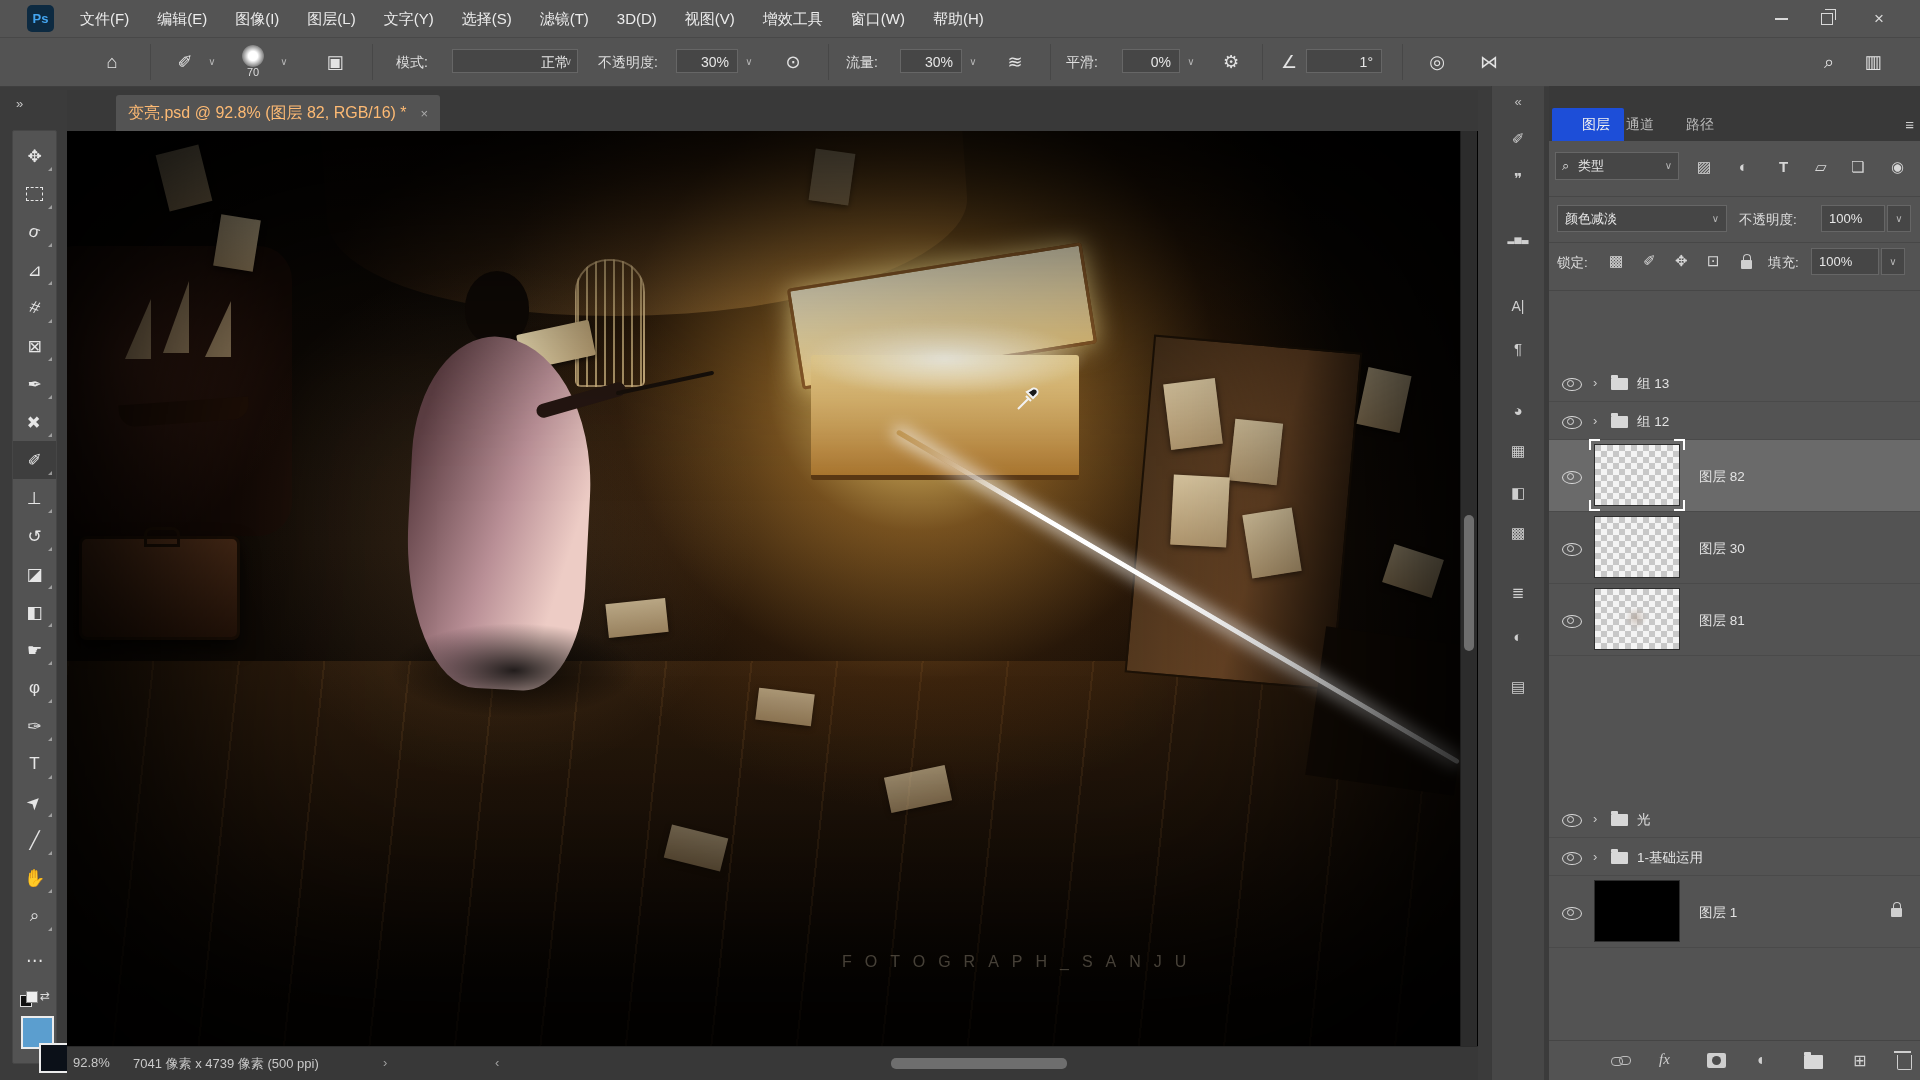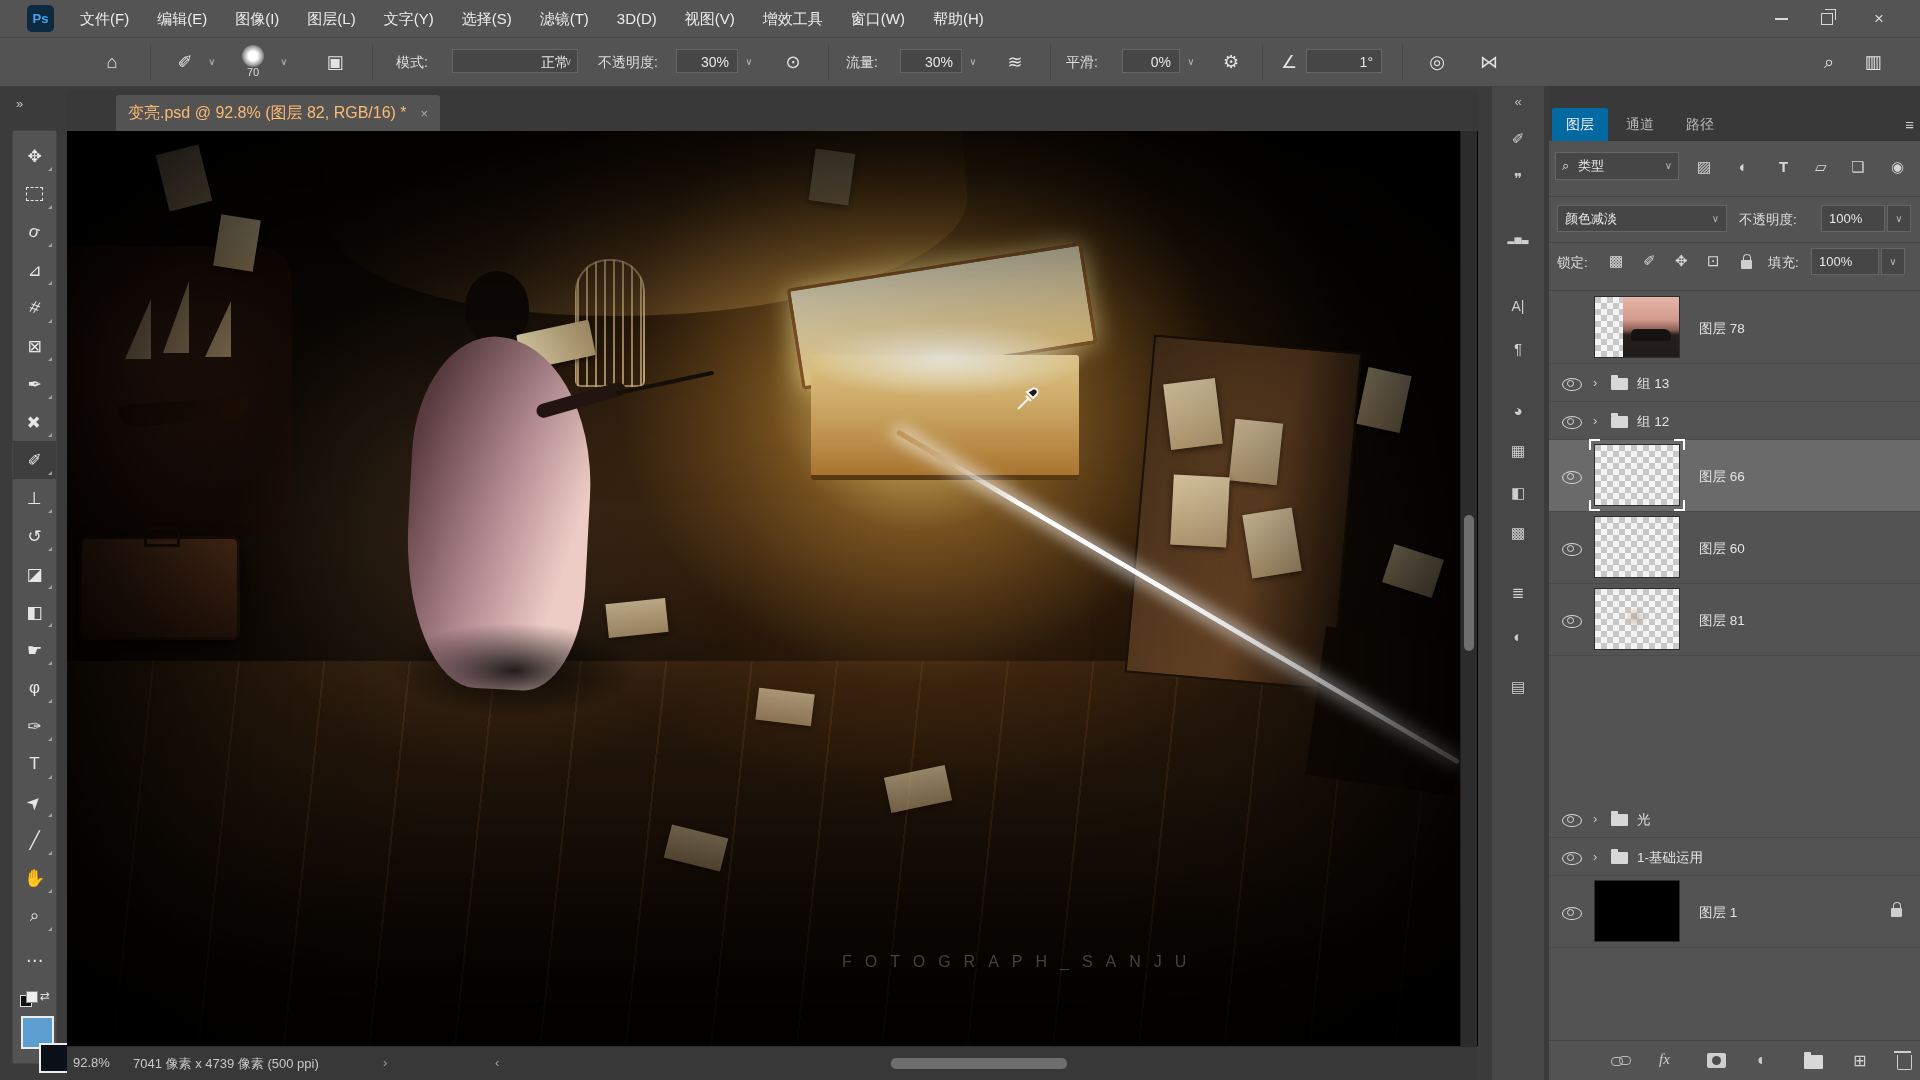--- a/index.html
+++ b/index.html
@@ -103,21 +103,21 @@
   #statusbar .ch2{position:absolute;left:428px;top:8px;color:#9f9f9f;}
   .hthumb{position:absolute;left:824px;top:11px;width:176px;height:11px;background:#6e6e6e;border-radius:5px;}
   
   #panelstrip{position:absolute;left:1491px;top:86px;width:52px;height:994px;background:#474747;border-left:1px solid #3a3a3a;}
   .pst{position:absolute;left:0;width:52px;text-align:center;color:#cfcfcf;font-size:15px;}
   
   #dock{position:absolute;left:1549px;top:86px;width:371px;height:994px;background:#535353;}
   .dockhead{position:absolute;left:0;top:0;width:371px;height:22px;background:#393939;}
   .docktabs{position:absolute;left:0;top:22px;width:371px;height:33px;background:#393939;}
   .dtab{position:absolute;top:0;height:33px;width:56px;text-align:center;line-height:33px;font-size:14px;color:#b9b9b9;}
-  .dtab.on{background:#0369a1;color:#f0f0f0;border-radius:2px 2px 0 0;}
+  .dtab.on{background:#1d4ed8;color:#f0f0f0;border-radius:2px 2px 0 0;padding-left:16px;}
   .dockmenu{position:absolute;right:7px;top:8px;color:#cfcfcf;font-size:15px;letter-spacing:-1px;}
   .drow-label{color:#dedede;font-size:13.5px;}
   .dfield{position:absolute;background:#464646;border:1px solid #666;color:#e6e6e6;font-size:13px;box-sizing:border-box;}
   .dico{position:absolute;color:#d6d6d6;font-size:15px;}
   .hr{position:absolute;left:0;width:371px;height:1px;background:#474747;}
   
   .lrow{position:absolute;left:0;width:371px;box-sizing:border-box;border-bottom:1px solid #4a4a4a;}
   .lrow.sel{background:#6a6a6a;}
   .eye{display:inline-block;width:18px;height:11px;border:1.5px solid #dadada;border-radius:50%;position:relative;}
   .eye::after{content:"";position:absolute;left:4px;top:1px;width:5px;height:5px;border:1.5px solid #dadada;border-radius:50%;}
@@ -409,55 +409,46 @@
   <span class="dico" style="left:60px;top:166px">▩</span>
   <span class="dico" style="left:94px;top:166px">✐</span>
   <span class="dico" style="left:126px;top:166px">✥</span>
   <span class="dico" style="left:158px;top:166px">⊡</span>
   <span class="csslock" style="position:absolute;left:192px;top:174px"></span>
   <span class="drow-label" style="position:absolute;left:219px;top:168px">填充:</span>
   <span class="dfield" style="left:262px;top:162px;width:68px;height:27px;line-height:25px;padding:0 7px">100%</span>
   <span class="dfield" style="left:332px;top:162px;width:24px;height:27px;line-height:25px;text-align:center;color:#b5b5b5;font-size:10px;padding:0">∨</span>
   <span class="hr" style="top:204px"></span>
 
-  <div class="lrow" style="top:206px;height:72px">
-    <span class="eyebox" style="top:30px"></span>
-    <span class="thumb">
-      <span class="carpic">
-          <span class="carbody"></span>
-        </span>
-    </span>
-    <span class="lname" style="top:28px">图层 78</span>
-  </div>
   <div class="lrow" style="top:278px;height:38px">
     <span class="eyebox" style="top:13px"><span class="eye"></span></span>
     <span class="disc" style="top:11px">›</span>
     <span class="folder" style="top:14px"></span>
     <span class="gname" style="top:11px">组 13</span>
   </div>
   <div class="lrow" style="top:316px;height:38px">
     <span class="eyebox" style="top:13px"><span class="eye"></span></span>
     <span class="disc" style="top:11px">›</span>
     <span class="folder" style="top:14px"></span>
     <span class="gname" style="top:11px">组 12</span>
   </div>
   <div class="lrow sel" style="top:354px;height:72px">
     <span class="eyebox" style="top:30px"><span class="eye"></span></span>
     <span class="thumb">
       <span class="ck" style="left:-6px;top:-6px;border-top-width:2px;border-left-width:2px"></span>
       <span class="ck" style="right:-6px;top:-6px;border-top-width:2px;border-right-width:2px"></span>
       <span class="ck" style="left:-6px;bottom:-6px;border-bottom-width:2px;border-left-width:2px"></span>
       <span class="ck" style="right:-6px;bottom:-6px;border-bottom-width:2px;border-right-width:2px"></span>
     </span>
-    <span class="lname" style="top:28px">图层 66</span>
+    <span class="lname" style="top:28px">图层 82</span>
   </div>
   <div class="lrow" style="top:426px;height:72px">
     <span class="eyebox" style="top:30px"><span class="eye"></span></span>
     <span class="thumb"></span>
-    <span class="lname" style="top:28px">图层 60</span>
+    <span class="lname" style="top:28px">图层 30</span>
   </div>
   <div class="lrow" style="top:498px;height:72px">
     <span class="eyebox" style="top:30px"><span class="eye"></span></span>
     <span class="thumb">
         <span class="smear"></span>
       </span>
     <span class="lname" style="top:28px">图层 81</span>
   </div>
   <div class="lrow" style="top:714px;height:38px">
     <span class="eyebox" style="top:13px"><span class="eye"></span></span>

